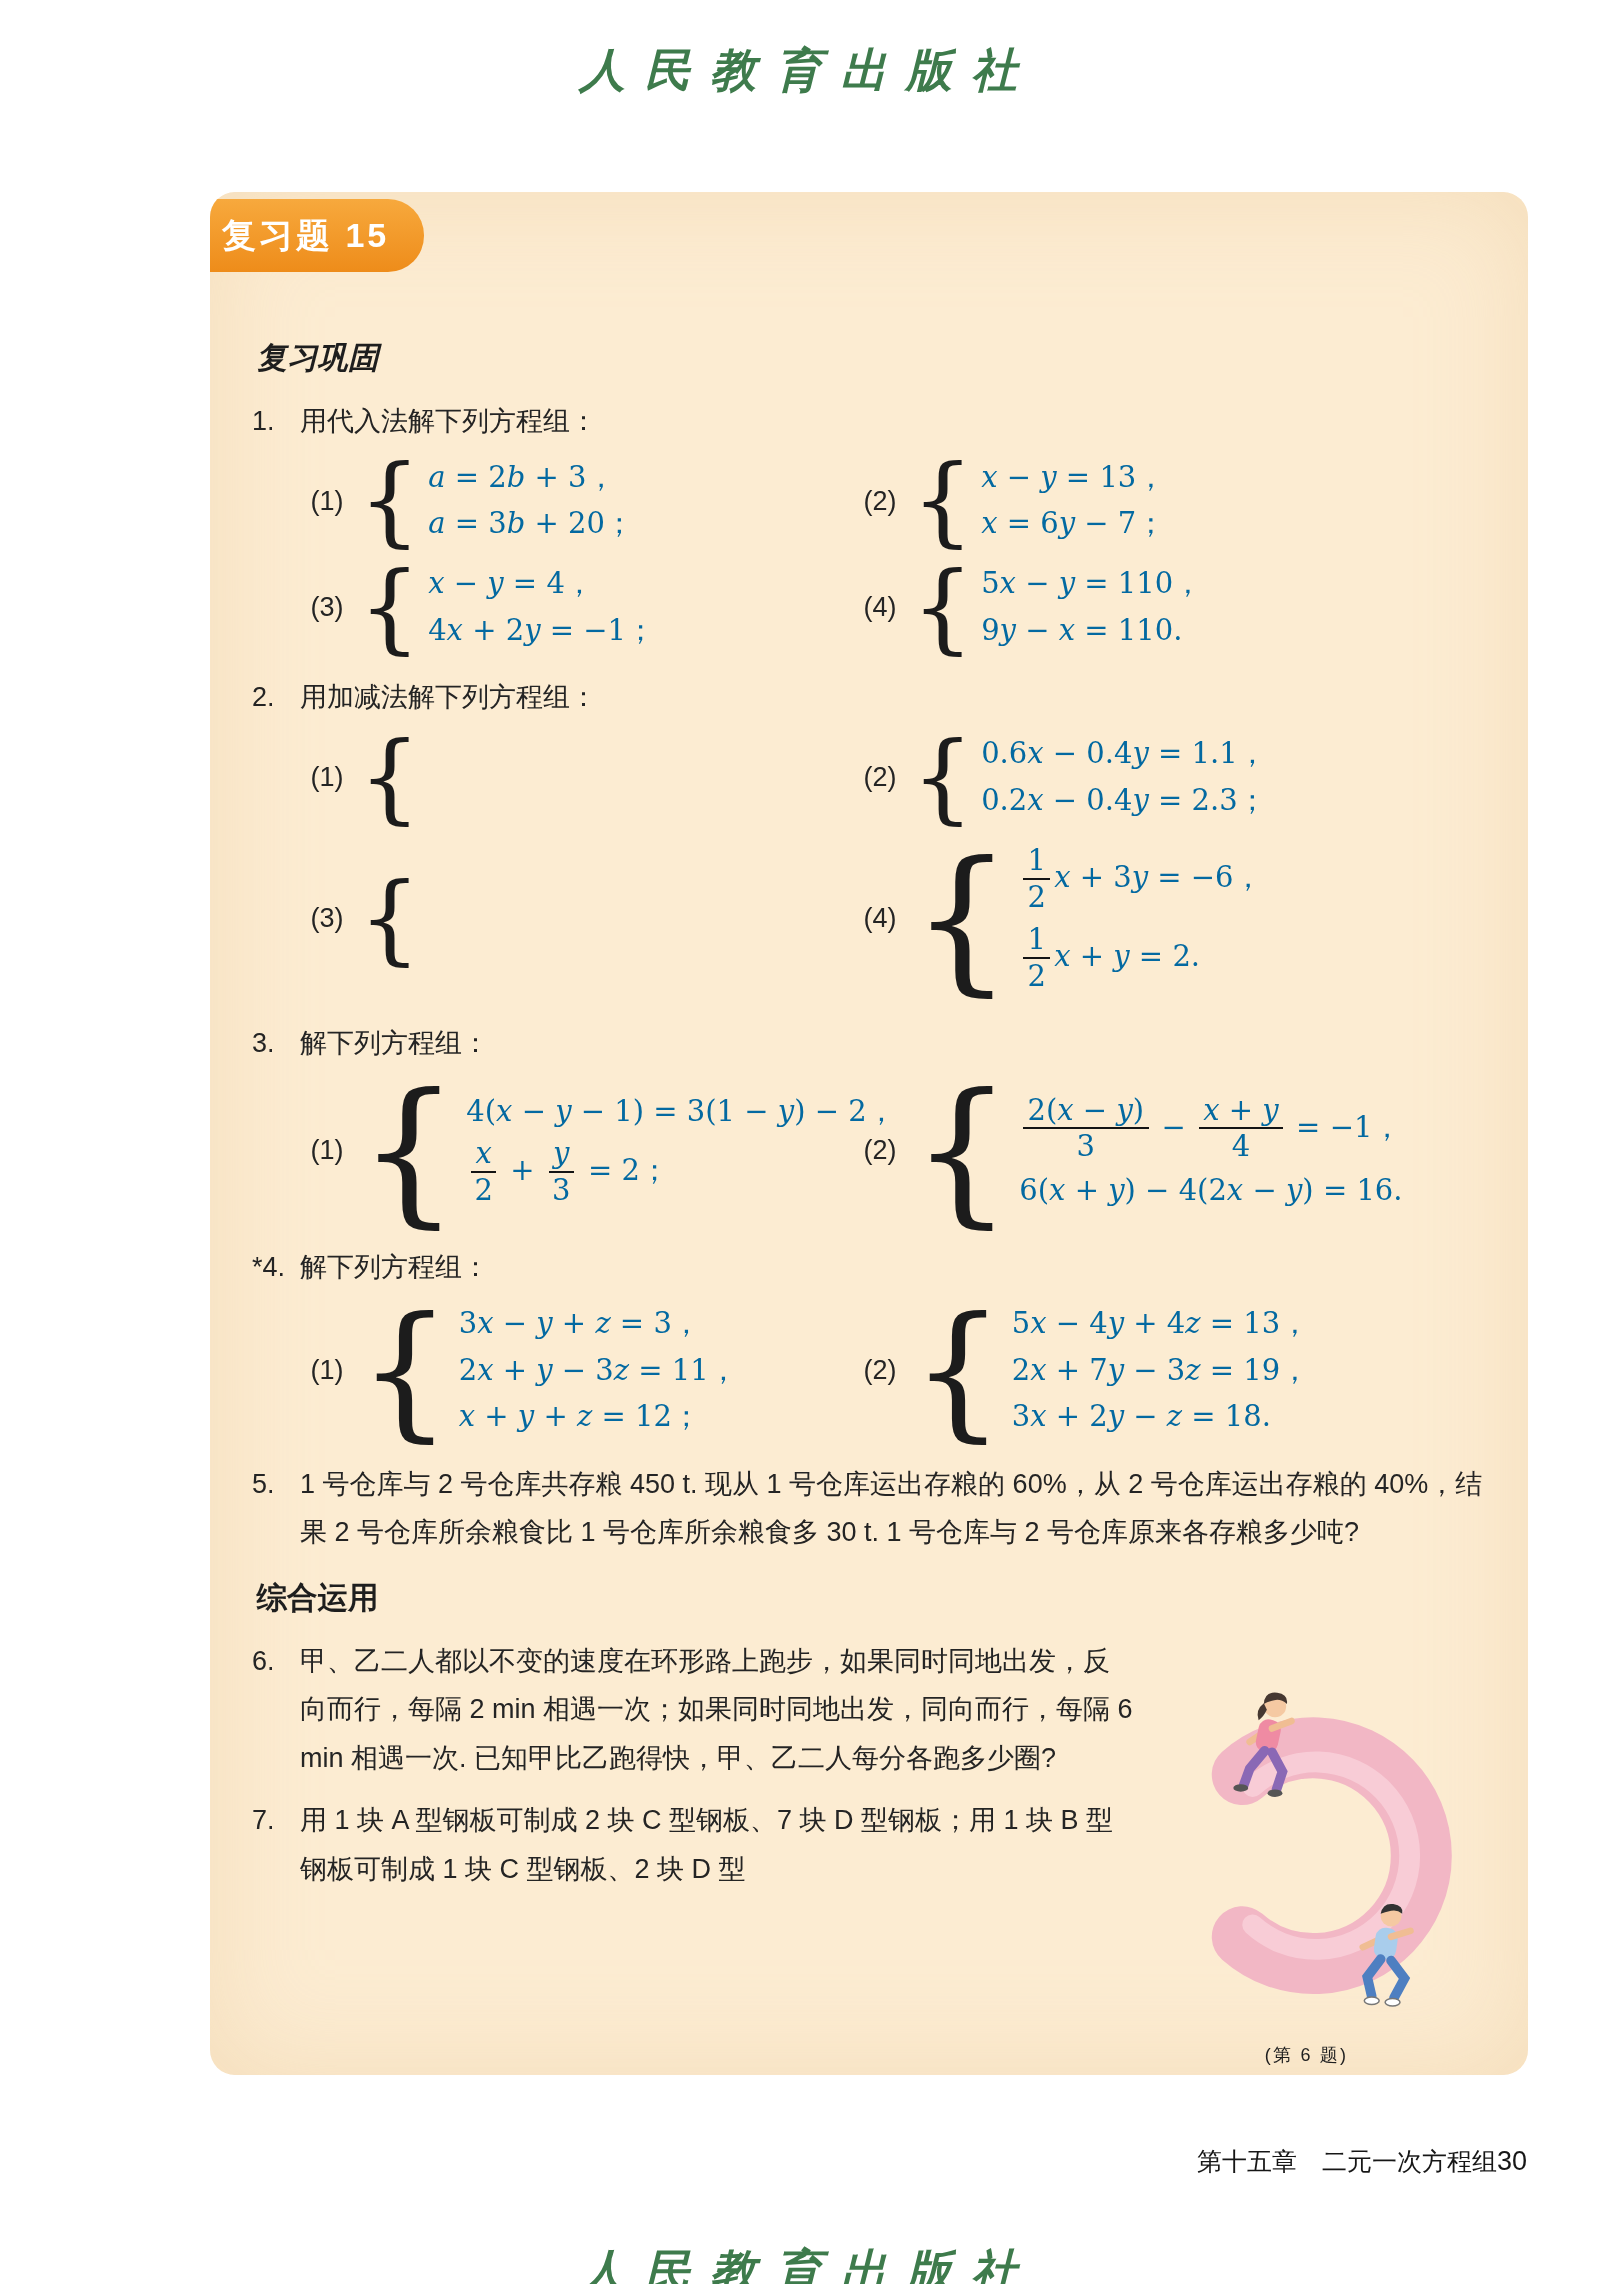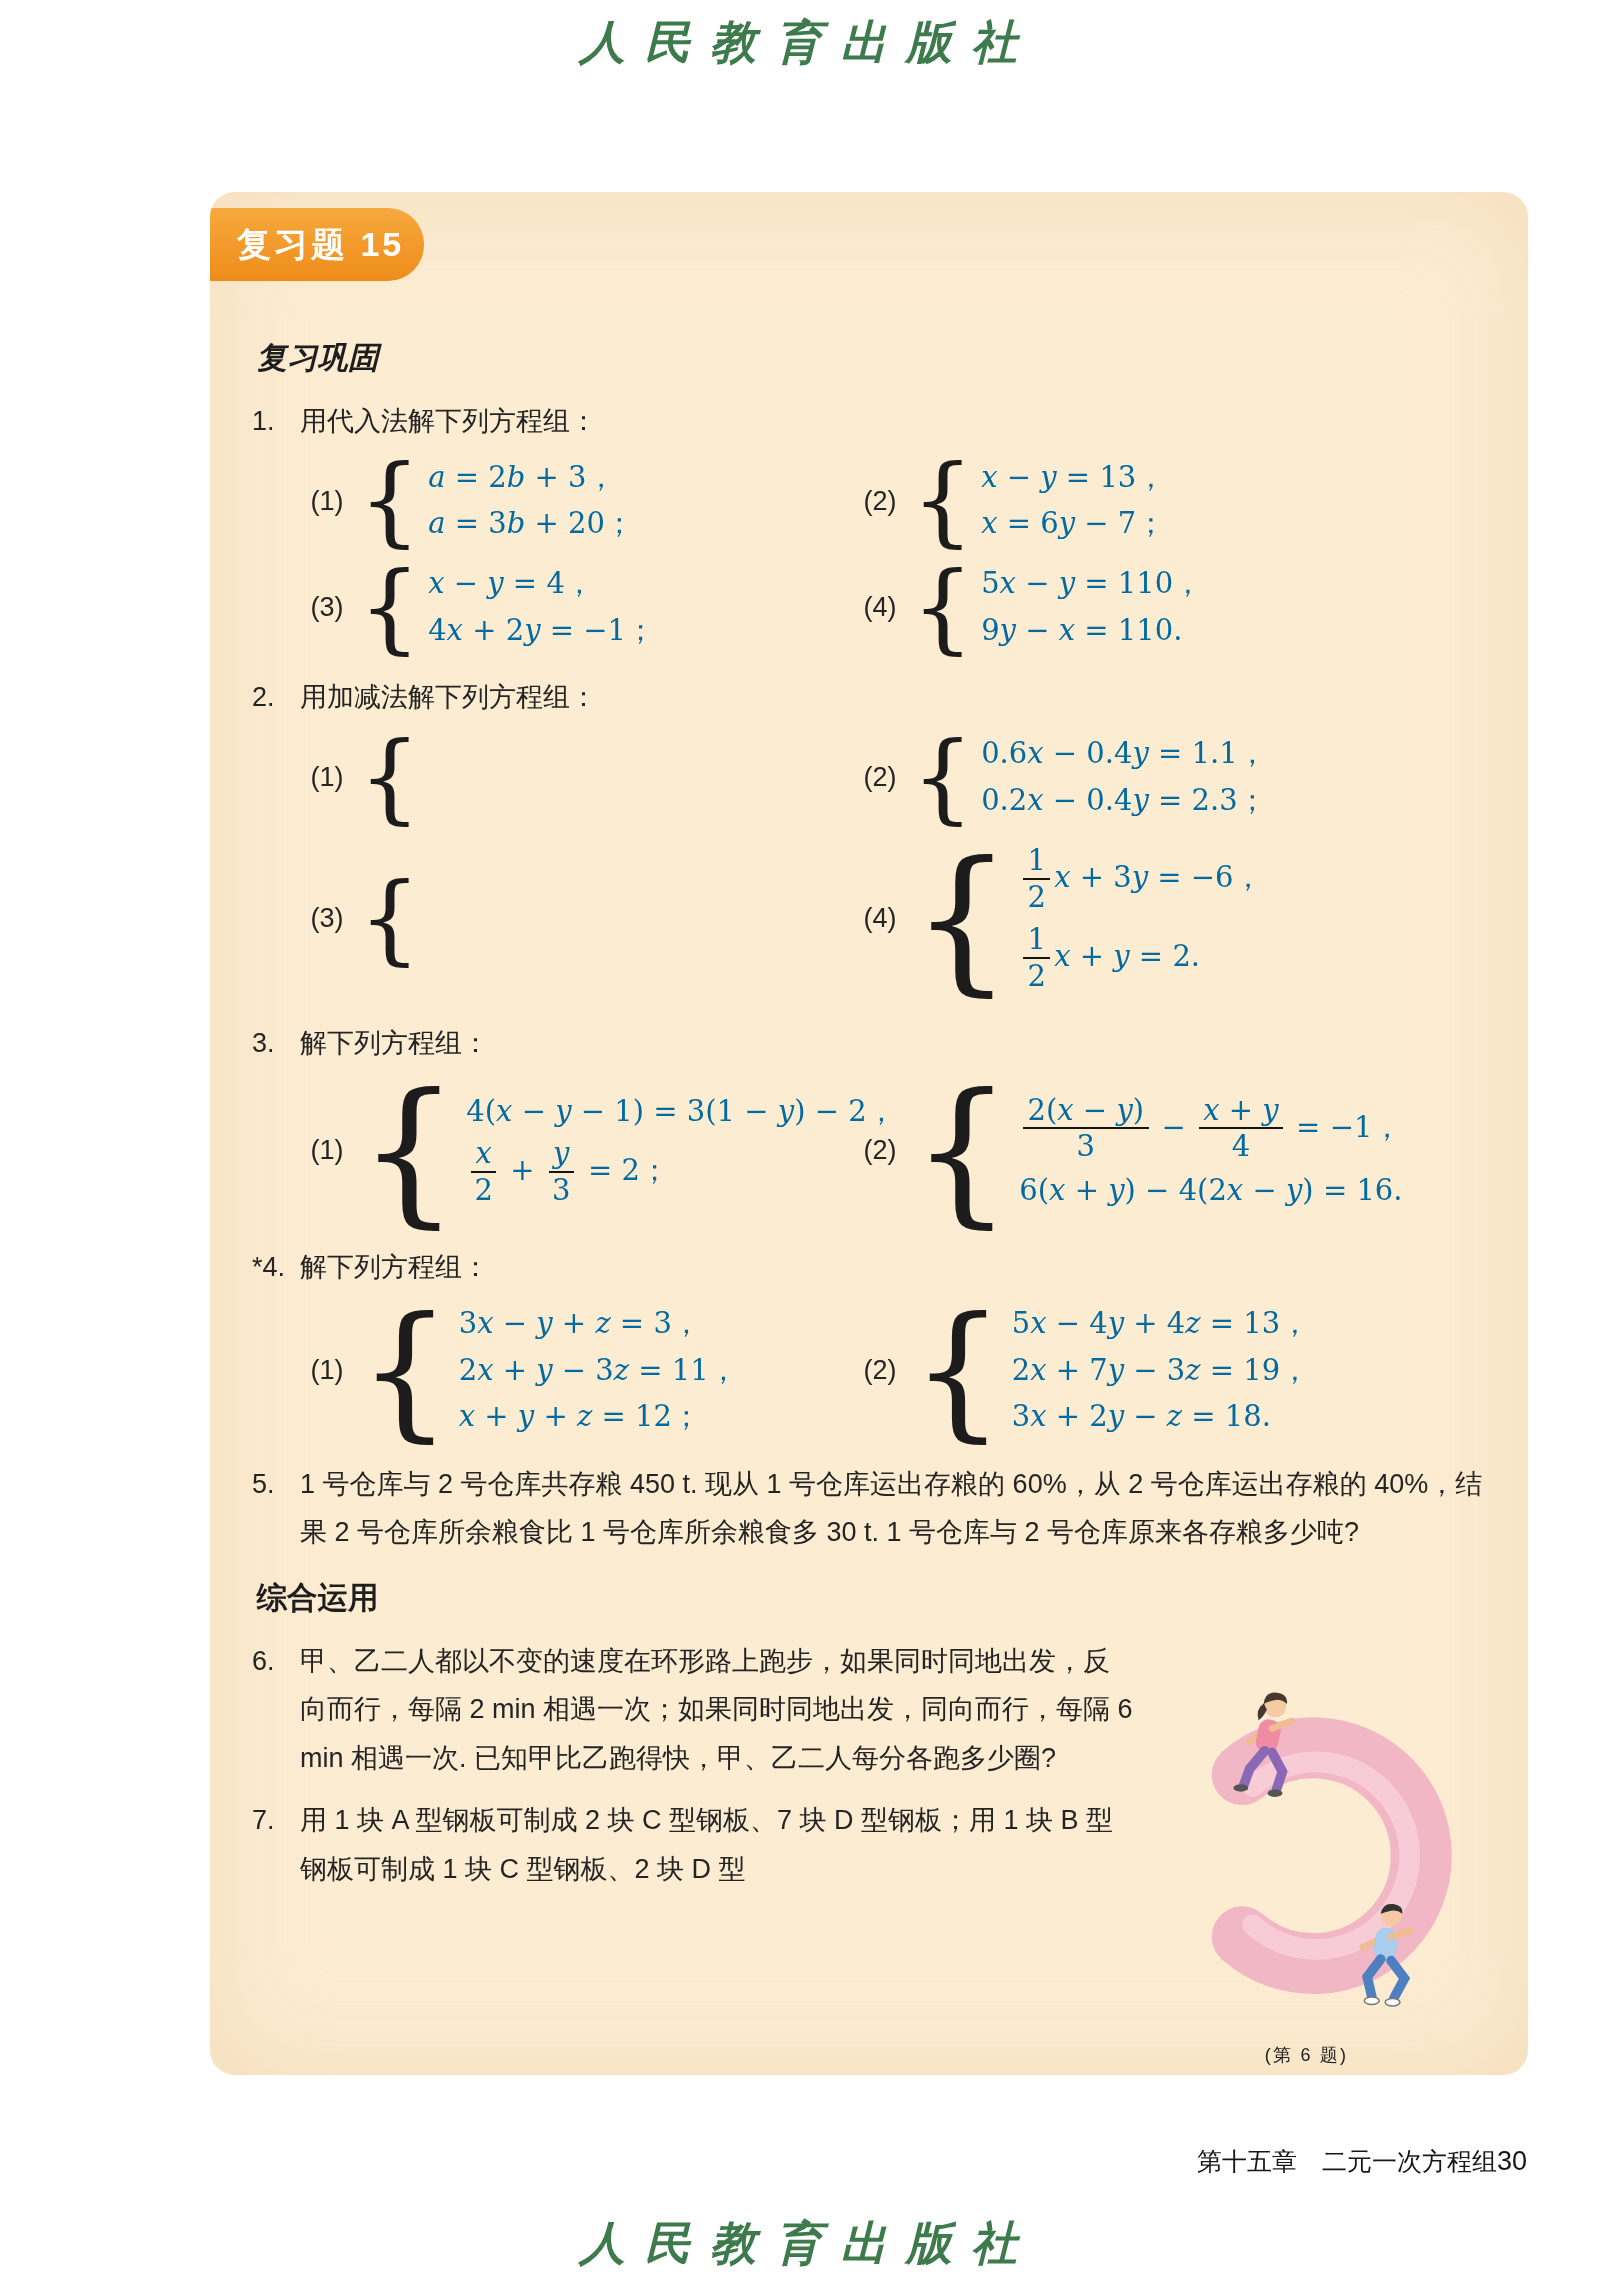--- a/index.html
+++ b/index.html
@@ -3,35 +3,35 @@
 <meta charset="utf-8">
 <style>
   html,body{margin:0;padding:0;}
   body{
     width:1616px;height:2284px;position:relative;background:#ffffff;
     font-family:"Liberation Sans",sans-serif;color:#282828;overflow:hidden;
   }
   .logo{
     position:absolute;left:0;width:100%;text-align:center;
     color:#3e7b4c;font-family:"DejaVu Serif",serif;font-style:italic;font-weight:700;
-    font-size:46px;letter-spacing:19.3px;white-space:nowrap;
+    font-size:46px;letter-spacing:19.3px;white-space:nowrap;margin-top:28px;
   }
   .logo.top{top:12px;}
   .logo.bottom{top:2213px;}
 
   .panel{
     position:absolute;left:210px;top:192px;width:1318px;height:1883px;
     background:#fcecd2;border-radius:25px;overflow:hidden;
     box-shadow:inset 0 0 104px rgba(233,197,146,.38);
   }
   .title-bar{
-    position:absolute;left:0;top:16px;width:214px;height:73px;box-sizing:border-box;
+    position:absolute;left:0;top:7px;width:214px;height:73px;box-sizing:border-box;
     background:linear-gradient(180deg,#f7a93d,#ee8c1a);
     border-radius:0 36px 36px 0;color:#ffffff;font-size:34px;font-weight:700;
-    display:flex;align-items:center;padding-left:27px;letter-spacing:3px;
+    display:flex;align-items:center;padding-left:12px;letter-spacing:3px;
   }
   .content{position:absolute;left:42px;top:138px;width:1235px;}
 
   .sec-heading{font-size:30.5px;font-weight:700;color:#1e1e1e;margin:19.3px 0 18px 4.5px;}
   .sec-heading:first-child{margin-top:8px;font-style:italic;}
 
   .prob{display:flex;align-items:flex-start;margin:7.4px 0 12px;font-size:27px;line-height:1.8;color:#242424;}
   .prob-num{flex:none;width:48px;}
   .prob-body{flex:1;min-width:0;}
   .sec1 .prob-body{max-width:833px;}

